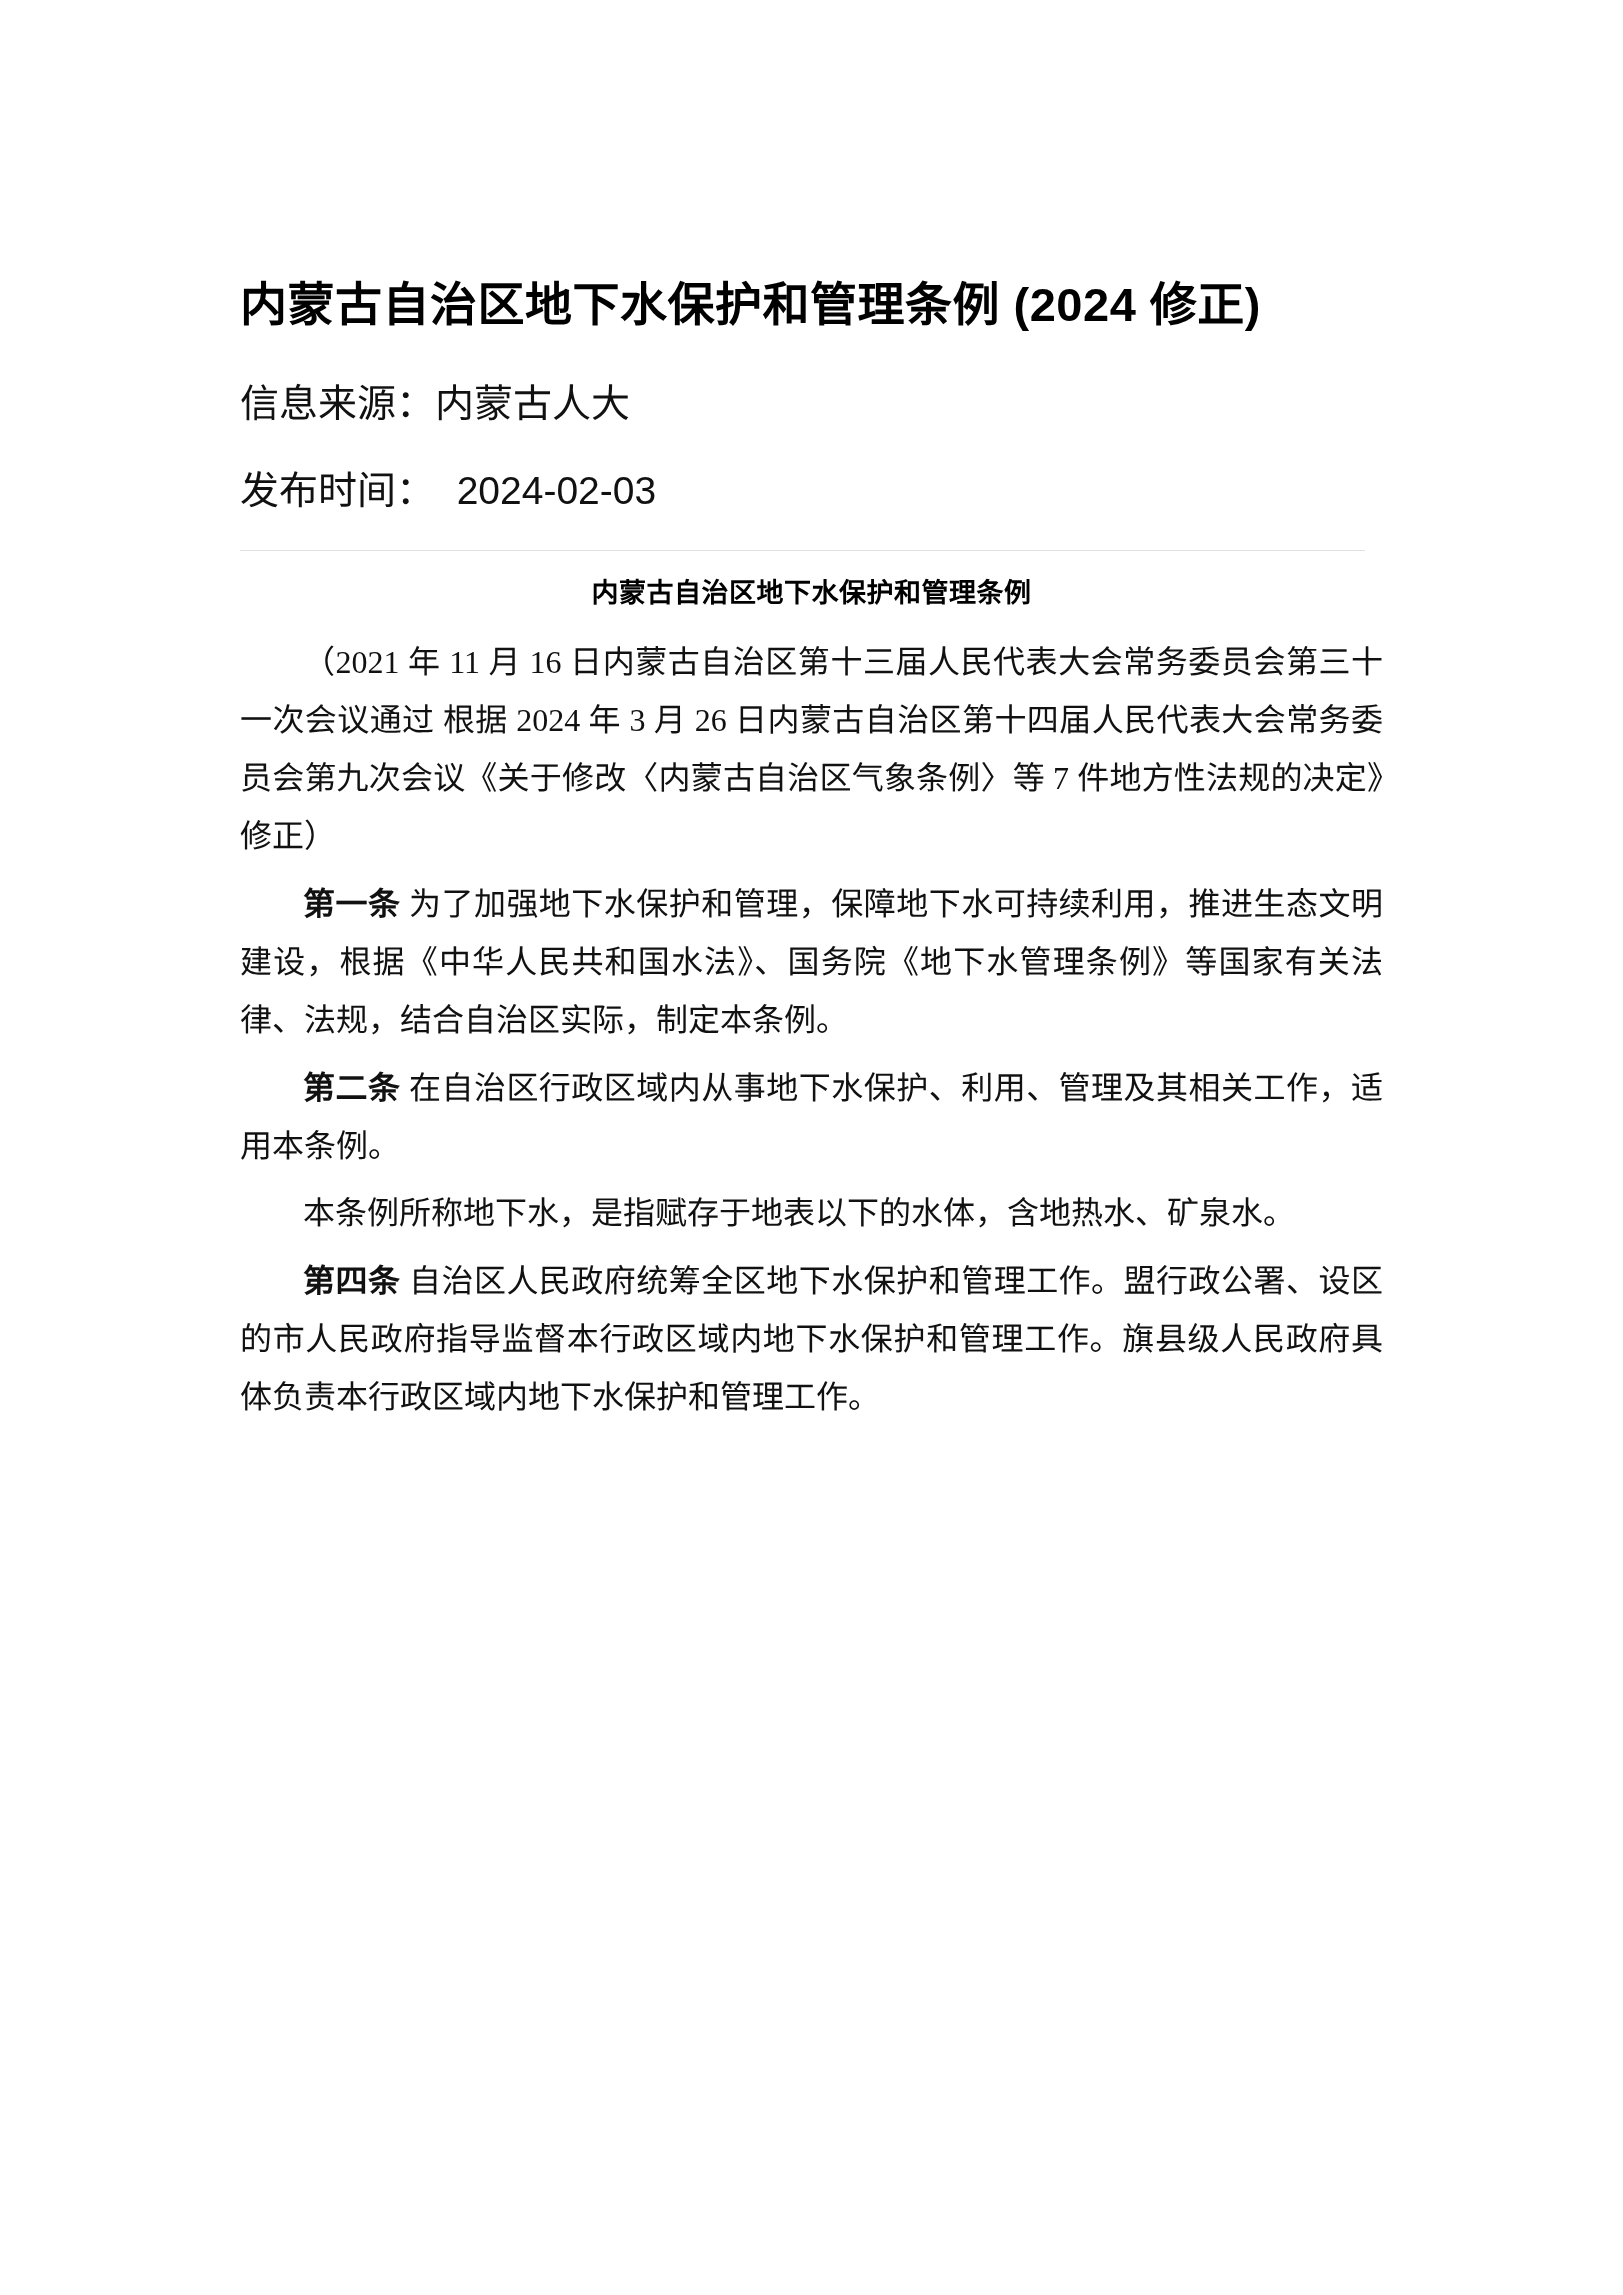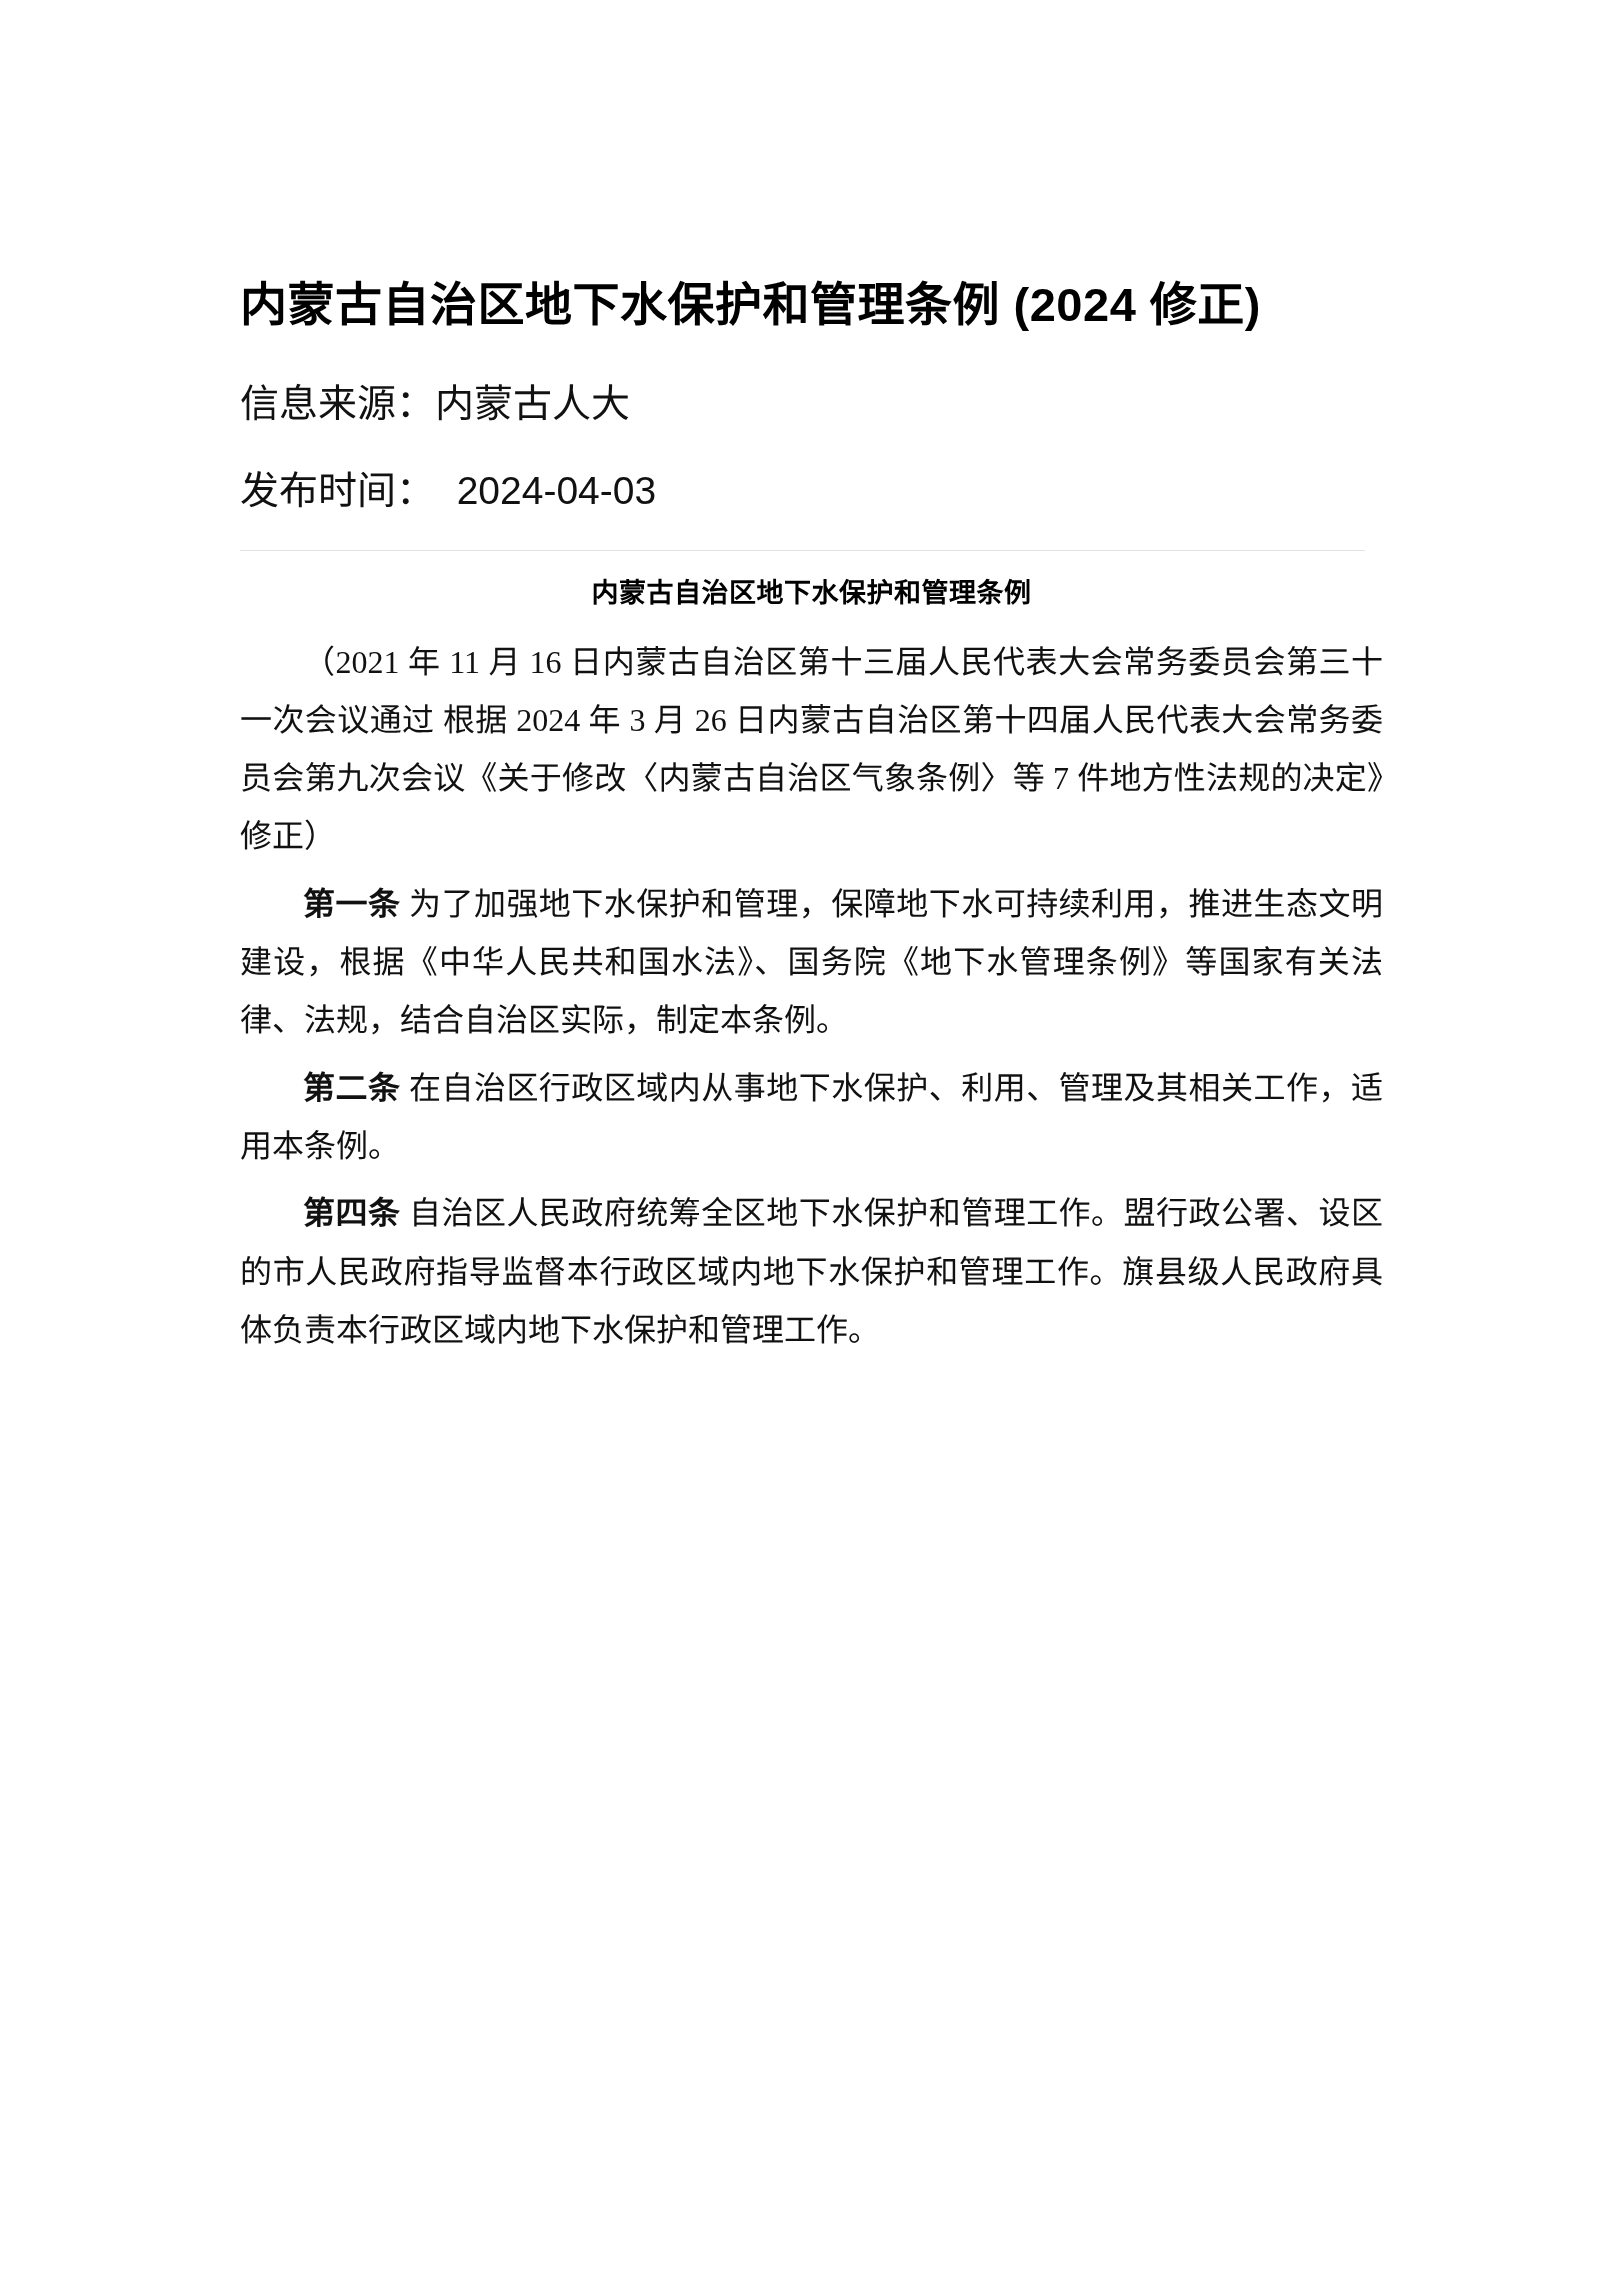--- a/index.html
+++ b/index.html
@@ -65,35 +65,38 @@
 </style>
 </head>
 <body>
 
 <div class="page">
 
   <h1 class="doc-title">内蒙古自治区地下水保护和管理条例 (2024 修正)</h1>
 
   <div class="meta-line">信息来源：内蒙古人大</div>
 
-  <div class="meta-line">发布时间：  2024-04-03</div>
+  <div class="meta-line">发布时间：  2024-02-03</div>
 
   <hr class="divider">
 
   <h2 class="sub-title">内蒙古自治区地下水保护和管理条例</h2>
 
   <div>
     <p class="body-p">
       <span class="lead"></span><span>（2021 年 11 月 16 日内蒙古自治区第十三届人民代表大会常务委员会第三十一次会议通过 根据 2024 年 3 月 26 日内蒙古自治区第十四届人民代表大会常务委员会第九次会议《关于修改〈内蒙古自治区气象条例〉等 7 件地方性法规的决定》修正）</span>
     </p>
     <p class="body-p">
       <span class="lead">第一条</span><span> 为了加强地下水保护和管理，保障地下水可持续利用，推进生态文明建设，根据《中华人民共和国水法》、国务院《地下水管理条例》等国家有关法律、法规，结合自治区实际，制定本条例。</span>
     </p>
     <p class="body-p">
       <span class="lead">第二条</span><span> 在自治区行政区域内从事地下水保护、利用、管理及其相关工作，适用本条例。</span>
     </p>
     <p class="body-p">
+      <span class="lead"></span><span>本条例所称地下水，是指赋存于地表以下的水体，含地热水、矿泉水。</span>
+    </p>
+    <p class="body-p">
       <span class="lead">第四条</span><span> 自治区人民政府统筹全区地下水保护和管理工作。盟行政公署、设区的市人民政府指导监督本行政区域内地下水保护和管理工作。旗县级人民政府具体负责本行政区域内地下水保护和管理工作。</span>
     </p>
   </div>
 
 </div>
 
 
 </body></html>

